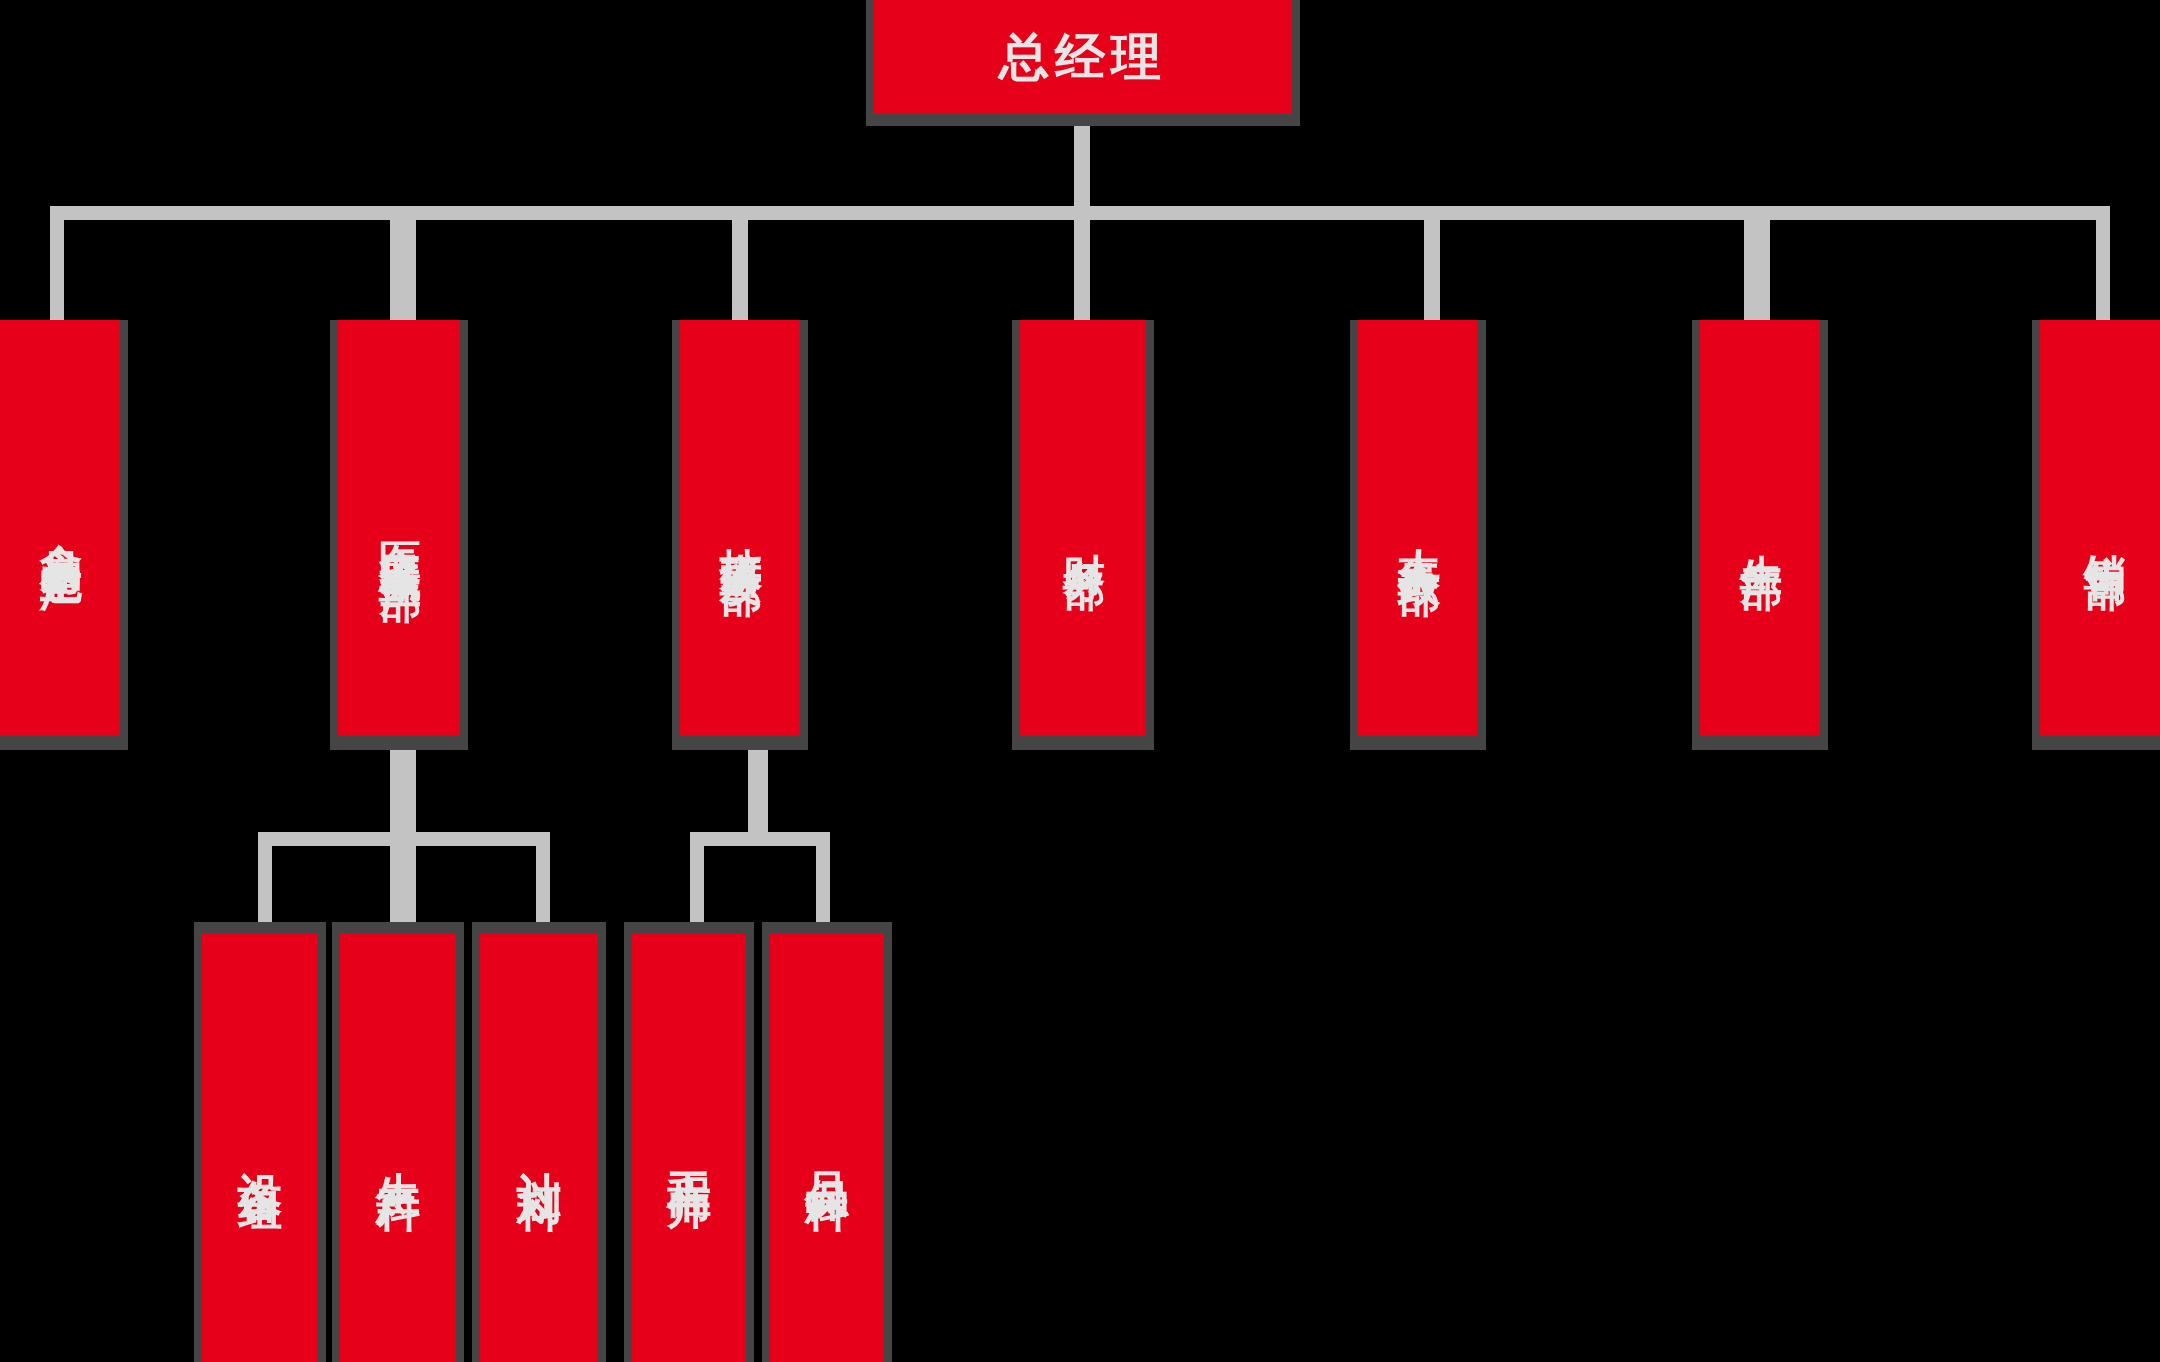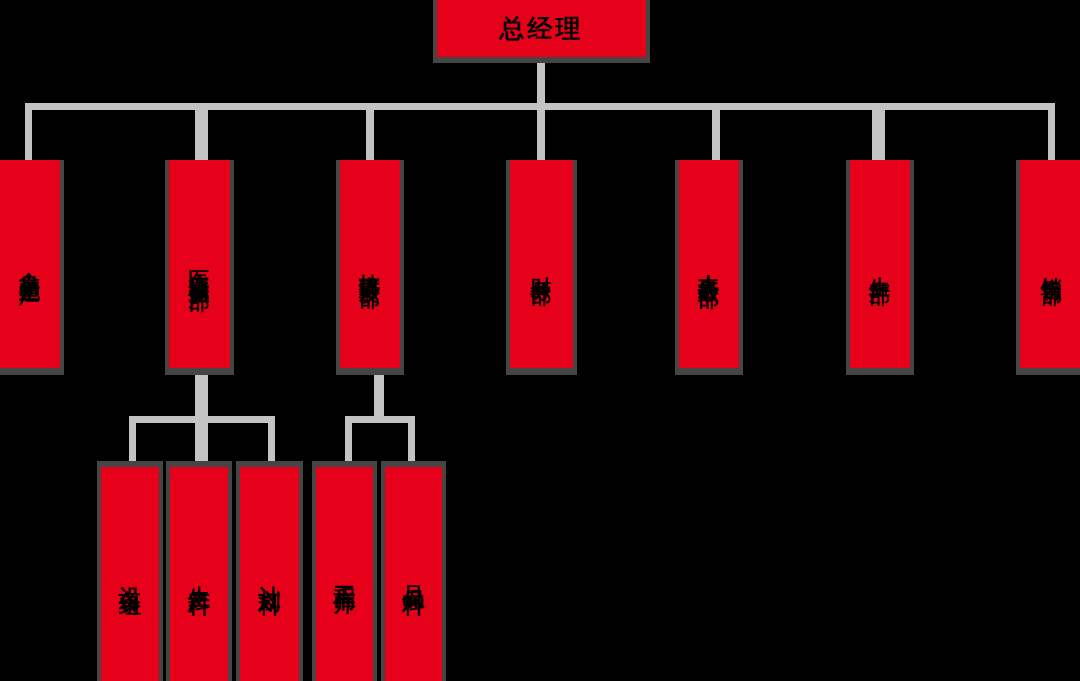--- a/index.html
+++ b/index.html
@@ -3,21 +3,21 @@
 <meta charset="utf-8">
 <style>
   html,body{margin:0;padding:0;background:#000;}
   .stage{
     position:relative;width:1080px;height:681px;background:#000000;
     overflow:hidden;font-family:"Liberation Sans",sans-serif;
   }
   .line{position:absolute;background:#c3c3c3;}
   .box{
     position:absolute;background:#e60019;border:0 solid #454545;
-    color:#000000;font-weight:bold;
+    color:#e5e5e5;font-weight:bold;
     display:flex;align-items:center;justify-content:center;
     box-sizing:content-box;
   }
   .box.root{
     border-left-width:4px;border-right-width:4px;border-bottom-width:6px;
     font-size:25px;letter-spacing:3px;
   }
   .box.dept{border-left-width:4px;border-right-width:4px;border-bottom-width:7px;}
   .box.sub{border-top-width:6px;border-left-width:4px;border-right-width:4px;}
   .vtext{

